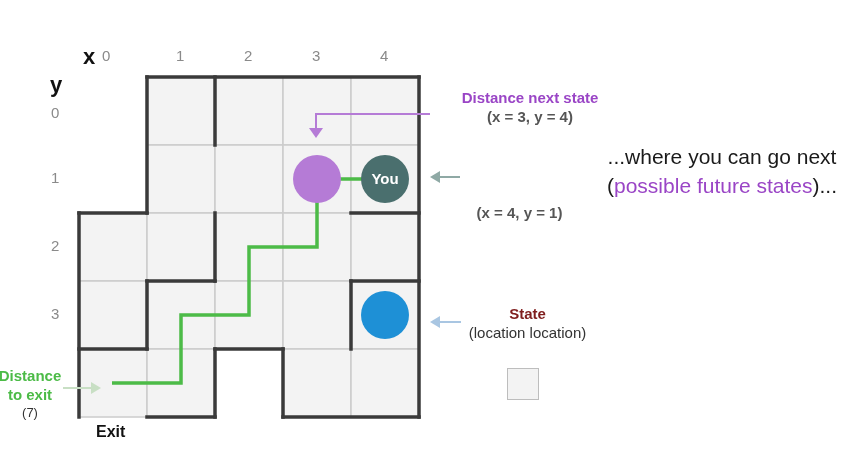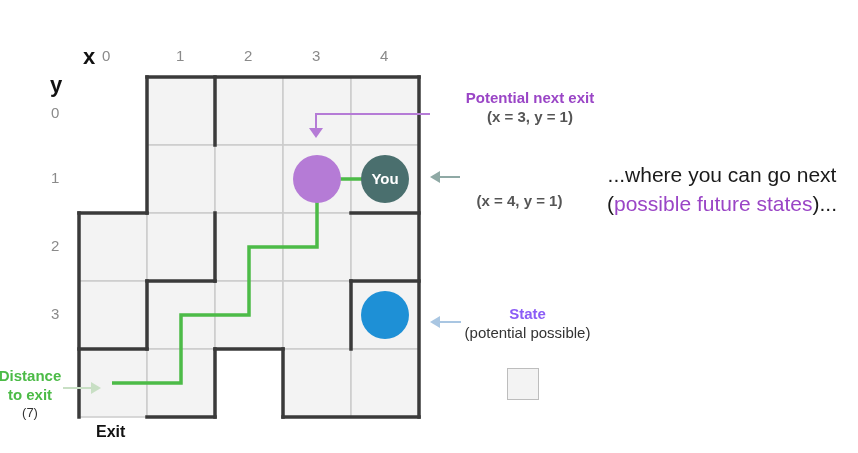--- a/index.html
+++ b/index.html
@@ -88,31 +88,31 @@
     <polyline points="430,114 316,114 316,132" fill="none" stroke="#b57bd6" stroke-width="2"></polyline>
     <polygon points="309,128 323,128 316,138" fill="#b57bd6"></polygon>
     <line x1="460" y1="177" x2="438" y2="177" stroke="#8fa9a5" stroke-width="2"></line>
     <polygon points="430,177 440,171 440,183" fill="#8fa9a5"></polygon>
     <line x1="461" y1="322" x2="438" y2="322" stroke="#a9c6e2" stroke-width="2"></line>
     <polygon points="430,322 440,316 440,328" fill="#a9c6e2"></polygon>
     <line x1="63" y1="388" x2="92" y2="388" stroke="#c8dfc4" stroke-width="2"></line>
     <polygon points="101,388 91,382 91,394" fill="#c8dfc4"></polygon>
   </svg>
 
-  <div class="abs lbl-title" style="left:430px;top:89px;width:200px;color:#9a45c6;">Potential next exit</div>
-  <div class="abs lbl-sub" style="left:430px;top:108px;width:200px;">(x = 3, y = 1)</div>
+  <div class="abs lbl-title" style="left:430px;top:89px;width:200px;color:#9a45c6;">Distance next state</div>
+  <div class="abs lbl-sub" style="left:430px;top:108px;width:200px;">(x = 3, y = 4)</div>
 
-  <div class="abs lbl-sub" style="left:462px;top:192px;width:115px;">(x = 4, y = 1)</div>
+  <div class="abs lbl-sub" style="left:462px;top:204px;width:115px;">(x = 4, y = 1)</div>
 
-  <div class="abs lbl-title" style="left:440px;top:305px;width:175px;color:#8b5cf6;">State</div>
-  <div class="abs lbl-plain" style="left:440px;top:324px;width:175px;">(potential possible)</div>
+  <div class="abs lbl-title" style="left:440px;top:305px;width:175px;color:#7f1d1d;">State</div>
+  <div class="abs lbl-plain" style="left:440px;top:324px;width:175px;">(location location)</div>
   <div class="abs legend-box" style="left:507px;top:368px;"></div>
 
   <div class="abs lbl-title" style="left:-20px;top:367px;width:100px;color:#4cbb47;">Distance</div>
   <div class="abs lbl-title" style="left:-20px;top:386px;width:100px;color:#4cbb47;">to exit</div>
   <div class="abs lbl-plain" style="left:-20px;top:405px;width:100px;font-size:13px;">(7)</div>
 
   <div class="abs exit-label" style="left:96px;top:423px;">Exit</div>
 
-  <div class="abs narration" style="left:592px;top:160px;">
+  <div class="abs narration" style="left:592px;top:142px;">
     <span>...where you can go next (</span><span class="hl">possible future states</span><span>)...</span>
   </div>
 </div>
 
 </body></html>

